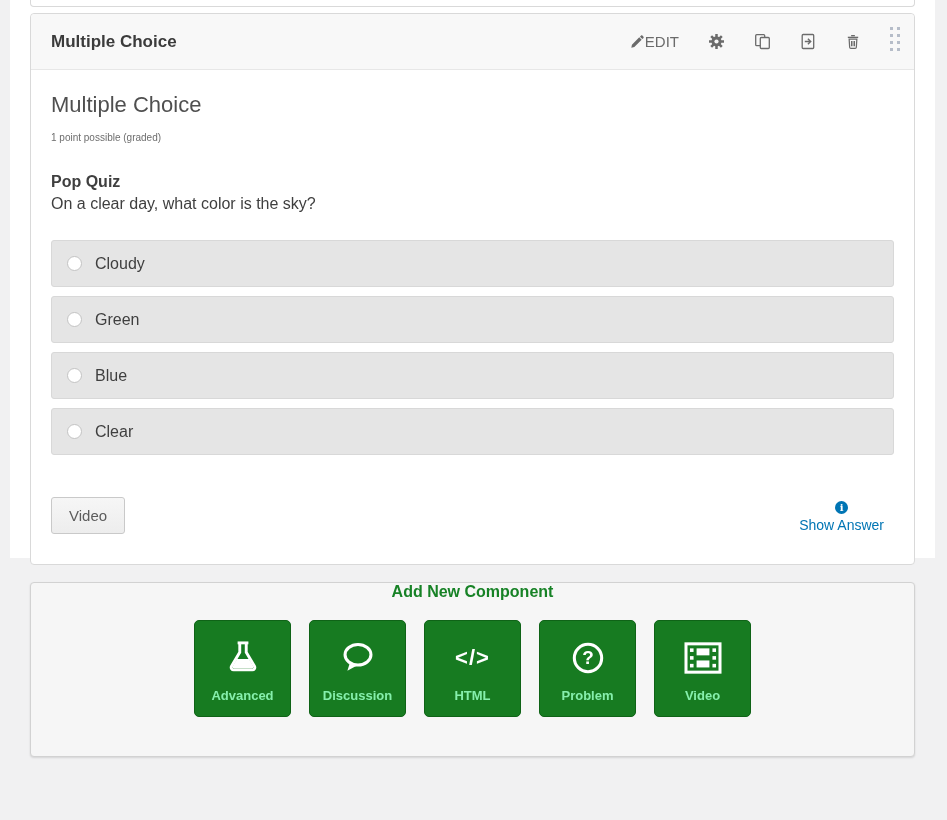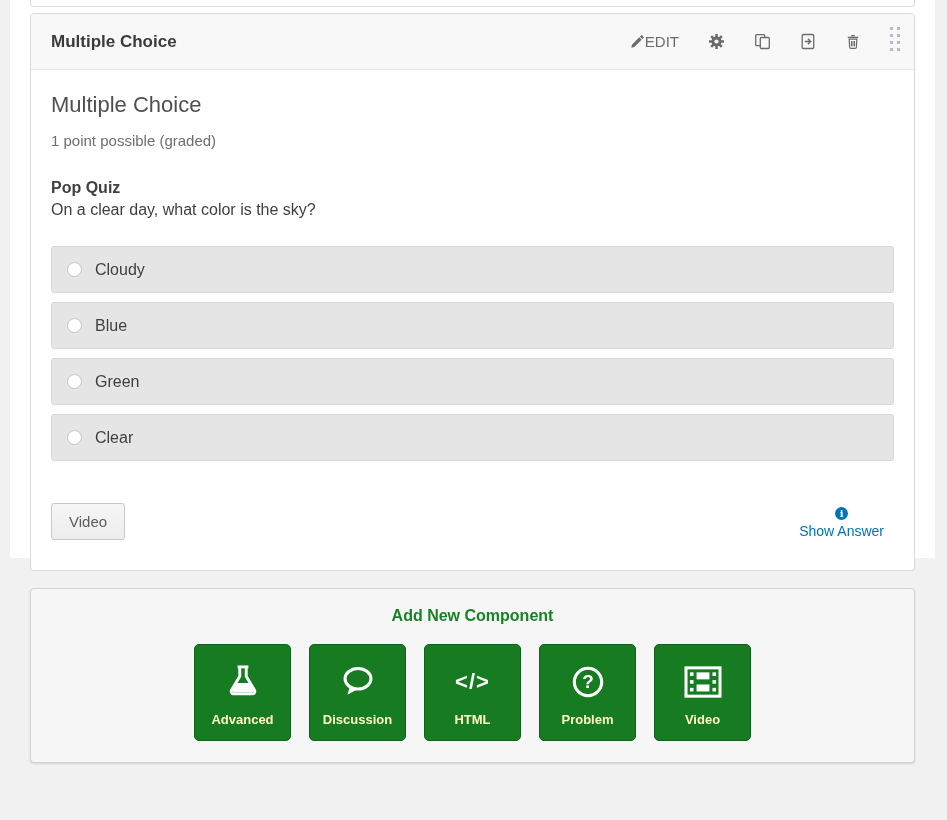--- a/index.html
+++ b/index.html
@@ -34,21 +34,21 @@
   .header-actions { display:flex; align-items:center; gap:29px; }
   .action-btn {
     display:flex; align-items:center; 
     color:#6b6b6b; font-size:15px; cursor:pointer; background:none; border:none;
     padding:0; font-family:inherit;
   }
   .action-btn svg { display:block; }
   .drag-handle { cursor:grab; display:flex; align-items:center; }
   .card-body { padding:22px 20px 30px; }
   .problem-heading { font-size:22px; font-weight:400; color:#4f4f4f; margin:0 0 14px; }
-  .points-text { font-size:15px; color:#6e6e6e; margin:0 0 30px; }
+  .points-text { font-size:10px; color:#6e6e6e; margin:0 0 30px; }
   .question-title { font-size:16px; font-weight:700; color:#3f3f3f; margin:8px 0 4px; }
   .question-text { font-size:16px; color:#3f3f3f; margin:0 0 27px; }
   .option-row {
     height:47px; border:1px solid #d8d8d8; border-radius:3px;
     display:flex; align-items:center; gap:13px;
     padding-left:15px; margin-bottom:9px;
     font-size:16px; color:#3f3f3f; background:#e5e5e5; cursor:pointer;
   }
   .radio-circle {
     width:15px; height:15px; border:1px solid #c3c3c3; border-radius:50%;
@@ -73,32 +73,32 @@
     line-height:13px; cursor:pointer; margin-bottom:3px;
   }
   .show-answer-link {
     display:block; color:#0075b4; font-size:14px; text-decoration:none; cursor:pointer;
   }
   
   .add-panel {
     margin:17px 20px 0; height:175px;
     background:#f6f6f6; border:1px solid #d2d2d2; border-radius:4px;
     box-shadow:0 1px 2px rgba(0,0,0,.12);
-    text-align:center; padding-top:18px;
+    text-align:center; 
   }
   .add-panel-title { font-size:16px; font-weight:700; color:#178226; margin:0; }
   .add-btn-row { display:flex; justify-content:center; gap:18px; margin-top:19px; }
   .add-btn {
     width:97px; height:97px; background:#177b21;
     border:1px solid #0f6317; border-radius:5px;
     display:flex; flex-direction:column; align-items:center;
     color:#fff; cursor:pointer; padding:0; font-family:inherit;
   }
   .add-btn .icon-area { flex:1; display:flex; align-items:center; justify-content:center; padding-top:6px; }
-  .add-btn .btn-label { font-size:13px; font-weight:700; margin-bottom:13px; color:#fef9c3; }
+  .add-btn .btn-label { font-size:13px; font-weight:700; margin-bottom:13px; color:#86efac; }
   .code-glyph { font-size:22px; font-weight:700; letter-spacing:1px; color:#fff; }
 </style>
 </head>
 <body>
 
 <div class="page-wrap">
 
   <div class="prev-card-stub"></div>
 
   <div class="component-card">
@@ -178,25 +178,25 @@
       <p class="question-title">Pop Quiz</p>
       <p class="question-text">On a clear day, what color is the sky?</p>
 
       <div>
         <div class="option-row">
           <span class="radio-circle"></span>
           <span>Cloudy</span>
         </div>
         <div class="option-row">
           <span class="radio-circle"></span>
+          <span>Green</span>
+        </div>
+        <div class="option-row">
+          <span class="radio-circle"></span>
           <span>Blue</span>
-        </div>
-        <div class="option-row">
-          <span class="radio-circle"></span>
-          <span>Green</span>
         </div>
         <div class="option-row">
           <span class="radio-circle"></span>
           <span>Clear</span>
         </div>
       </div>
 
       <div class="problem-actions">
         <button class="submit-btn">Video</button>
         <div class="show-answer-wrap">

